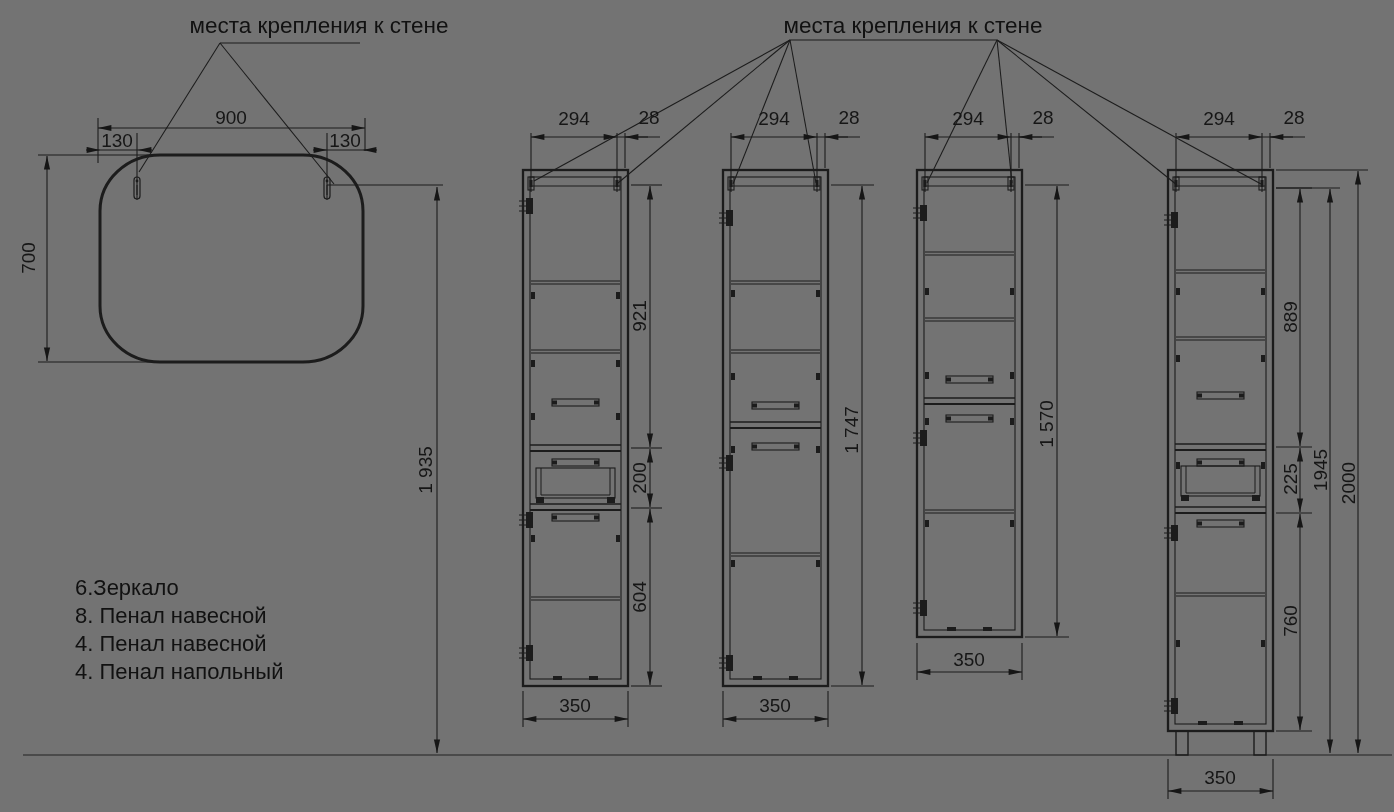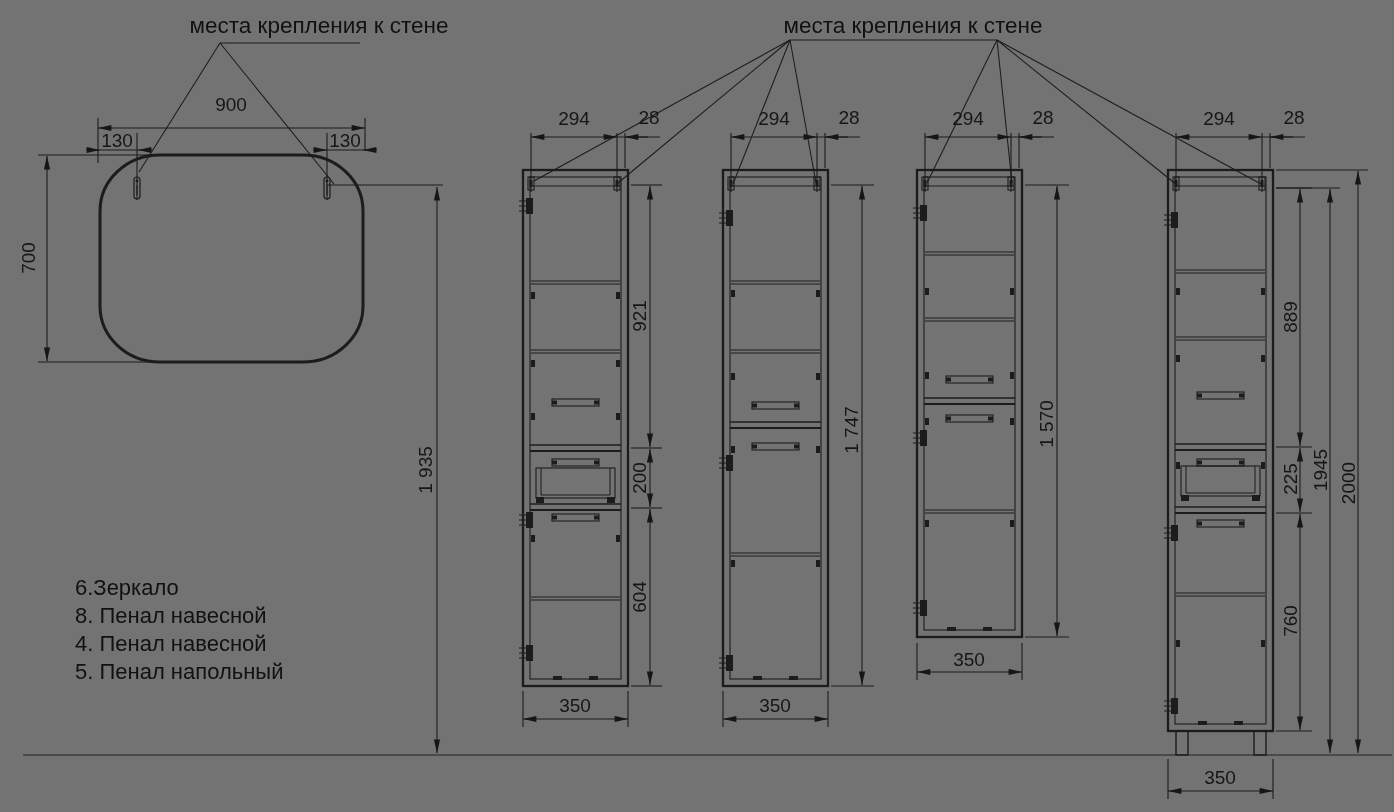--- a/index.html
+++ b/index.html
@@ -341,21 +341,21 @@
           <line x1="1168" y1="759" x2="1168" y2="799" stroke="#1c1c1c" stroke-width="1.1"></line>
           <line x1="1273" y1="759" x2="1273" y2="799" stroke="#1c1c1c" stroke-width="1.1"></line>
           <line x1="1168" y1="791" x2="1273" y2="791" stroke="#1c1c1c" stroke-width="1.1" marker-start="url(#arr)" marker-end="url(#arr)"></line>
         </g>
       </g>
   </svg>
 
   <div class="toplabel" style="left:319px;top:26px">места крепления к стене</div>
   <div class="toplabel" style="left:913px;top:26px">места крепления к стене</div>
 
-  <div class="dim" style="left:231px;top:105px">900</div>
+  <div class="dim" style="left:231px;top:118px">900</div>
   <div class="dim" style="left:117px;top:141px">130</div>
   <div class="dim" style="left:345px;top:141px">130</div>
   <div class="dim v" style="left:29px;top:258px">700</div>
   <div class="dim v" style="left:426px;top:470px">1 935</div>
 
   <div class="dim" style="left:574px;top:119px">294</div>
   <div class="dim" style="left:649px;top:118px">28</div>
   <div class="dim v" style="left:640px;top:316px">921</div>
   <div class="dim v" style="left:640px;top:478px">200</div>
   <div class="dim v" style="left:640px;top:597px">604</div>
@@ -377,15 +377,15 @@
   <div class="dim v" style="left:1291px;top:479px">225</div>
   <div class="dim v" style="left:1291px;top:621px">760</div>
   <div class="dim v" style="left:1321px;top:470px">1945</div>
   <div class="dim v" style="left:1349px;top:483px">2000</div>
   <div class="dim" style="left:1220px;top:778px">350</div>
 
   <div class="legend">
     <div>6.Зеркало</div>
     <div>8. Пенал навесной</div>
     <div>4. Пенал навесной</div>
-    <div>5. Пенал напольный</div>
+    <div>4. Пенал напольный</div>
   </div>
 </div>
 
 </body></html>

